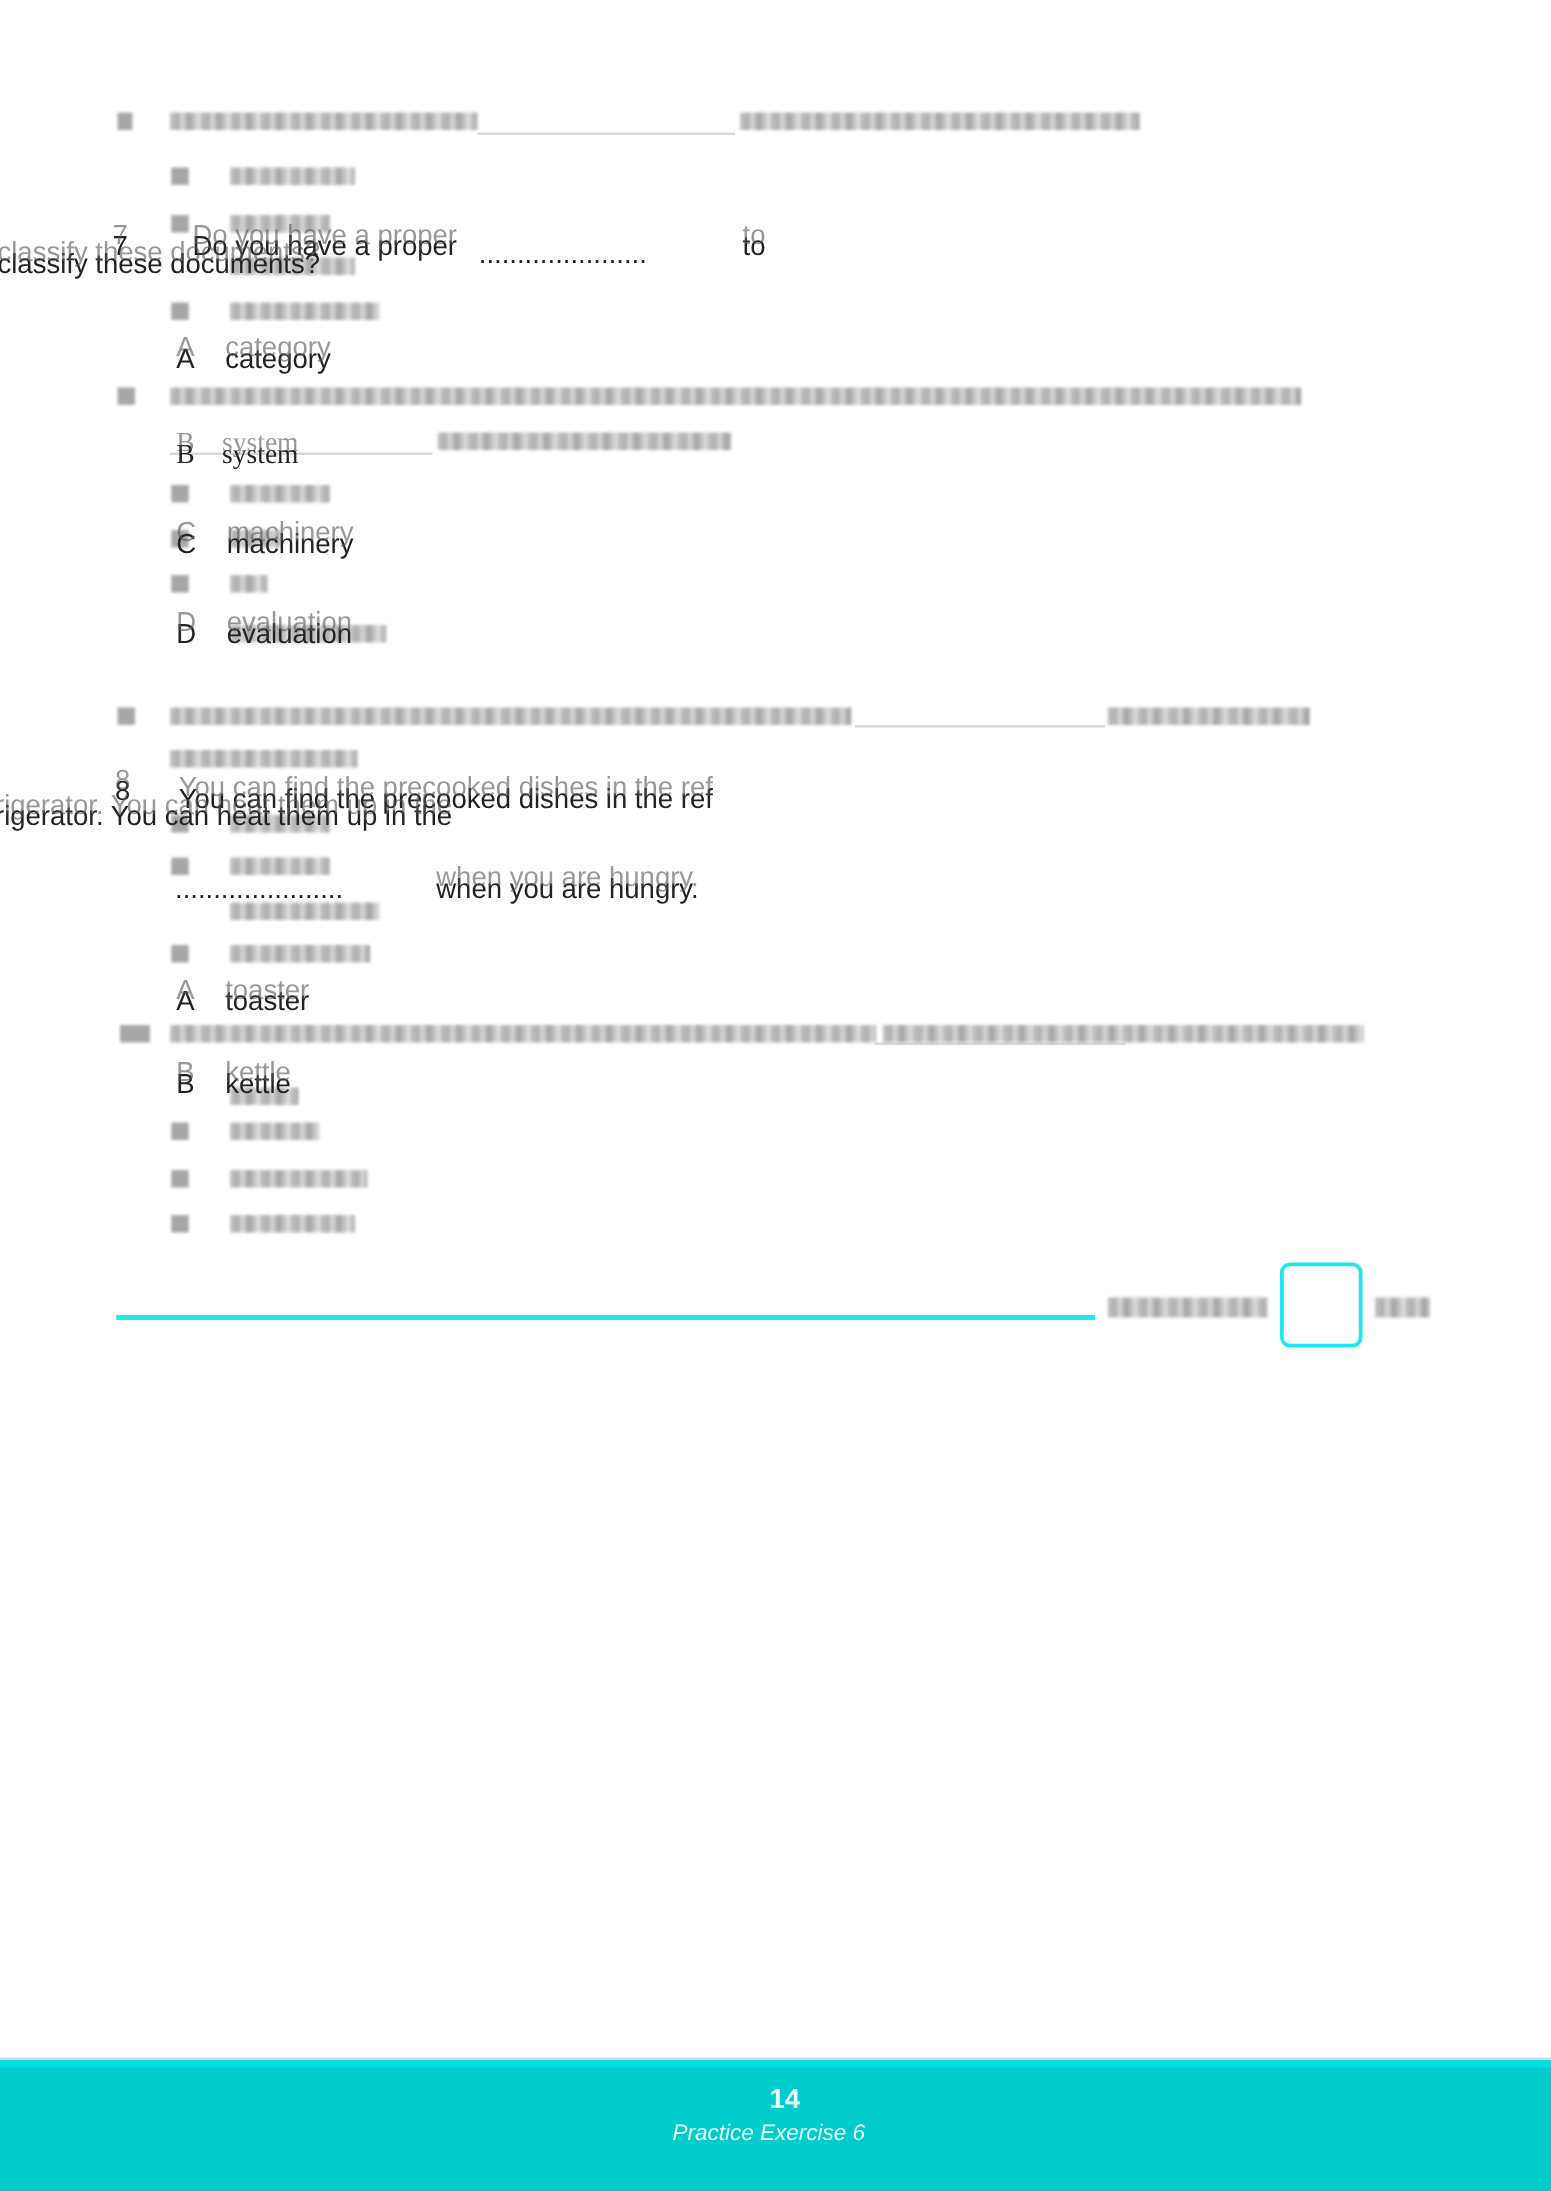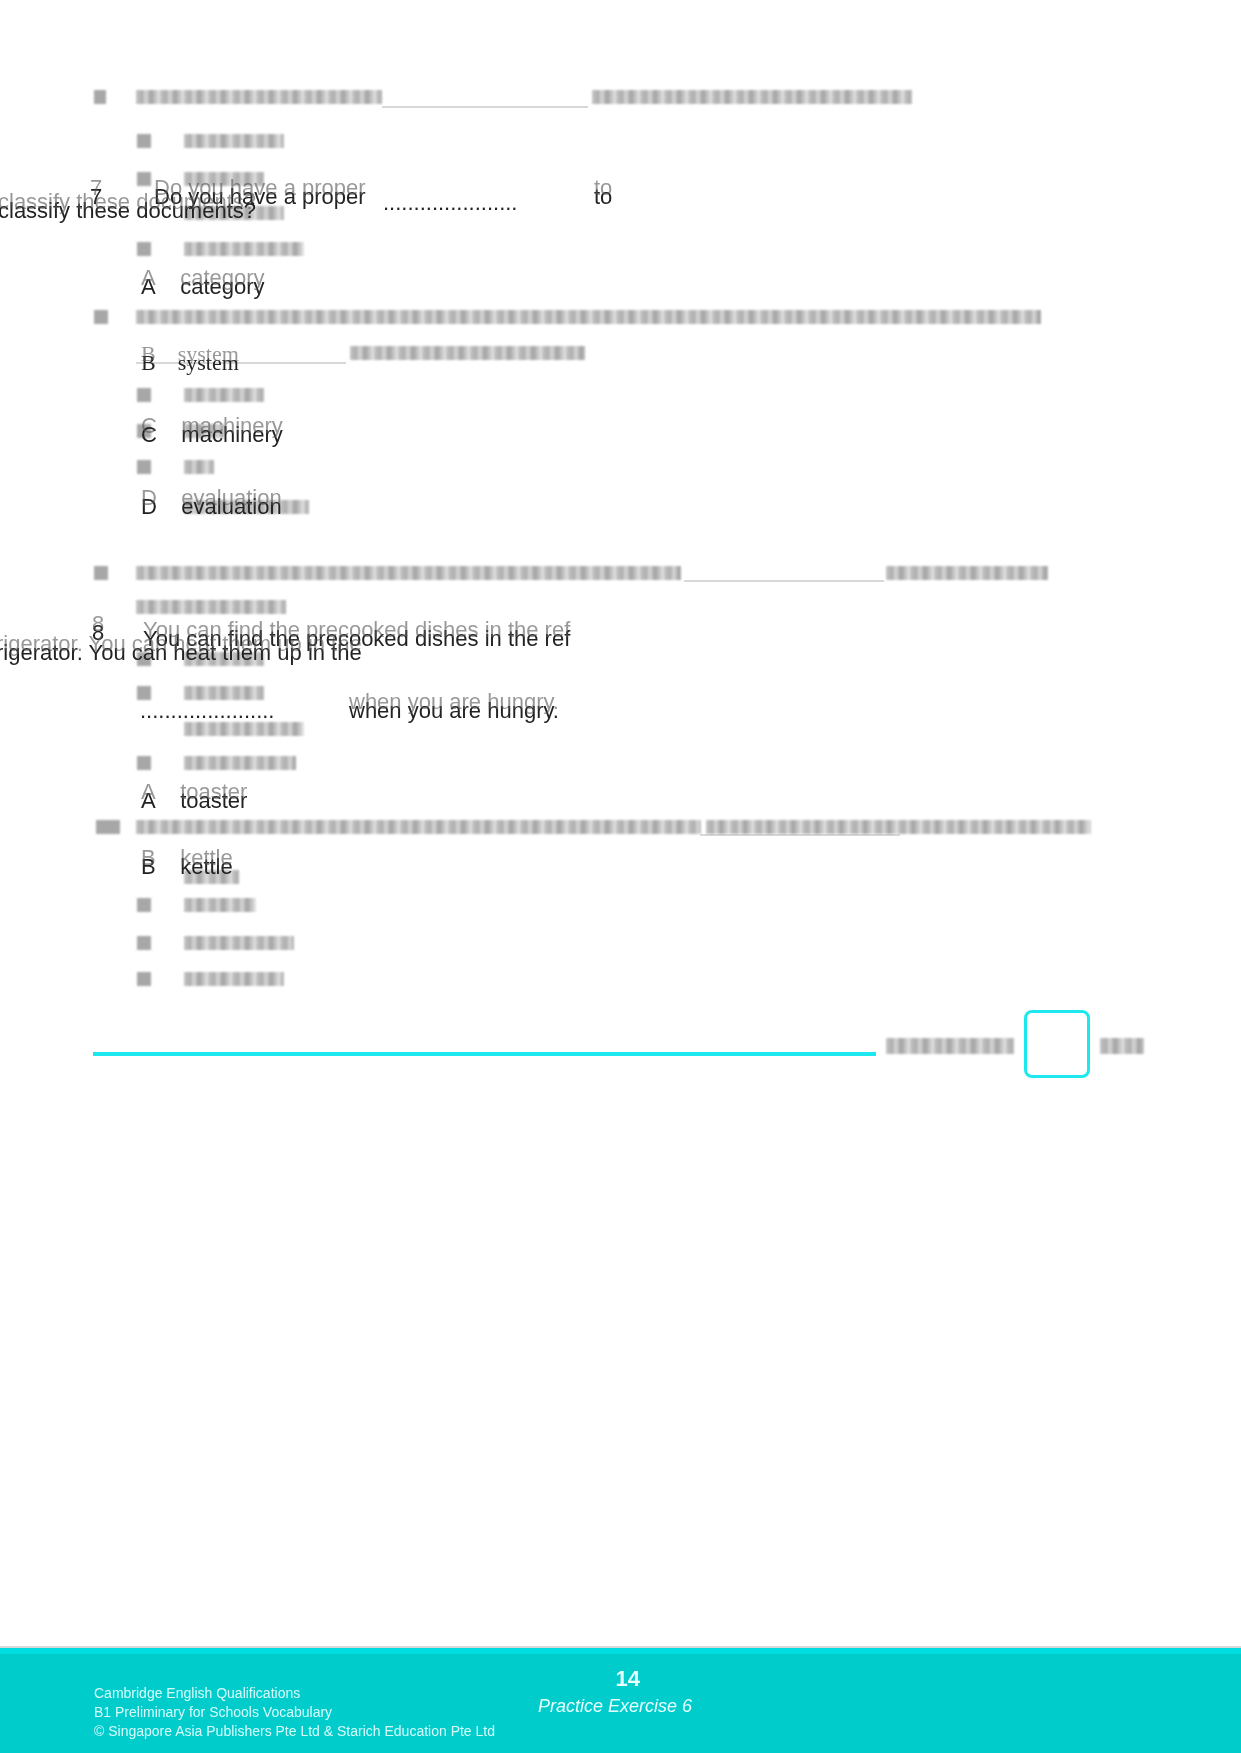--- a/index.html
+++ b/index.html
@@ -197,20 +197,15 @@
   </div>
   <div class="score-box">
     <span></span>
   </div>
   <div class="blur" style="left:1100px;top:1038px;width:44px;height:16px;">
     <span style="visibility:hidden;">/ 10</span>
   </div>
 </div>
 
 <div class="footer">
-  <div class="footer-left">
-    <div>Cambridge English Qualifications</div>
-    <div>B1 Preliminary for Schools Vocabulary</div>
-    <div>© Singapore Asia Publishers Pte Ltd &amp; Starich Education Pte Ltd</div>
-  </div>
   <div class="footer-page">14</div>
   <div class="footer-title">Practice Exercise 6</div>
 </div>
 
 </body></html>

